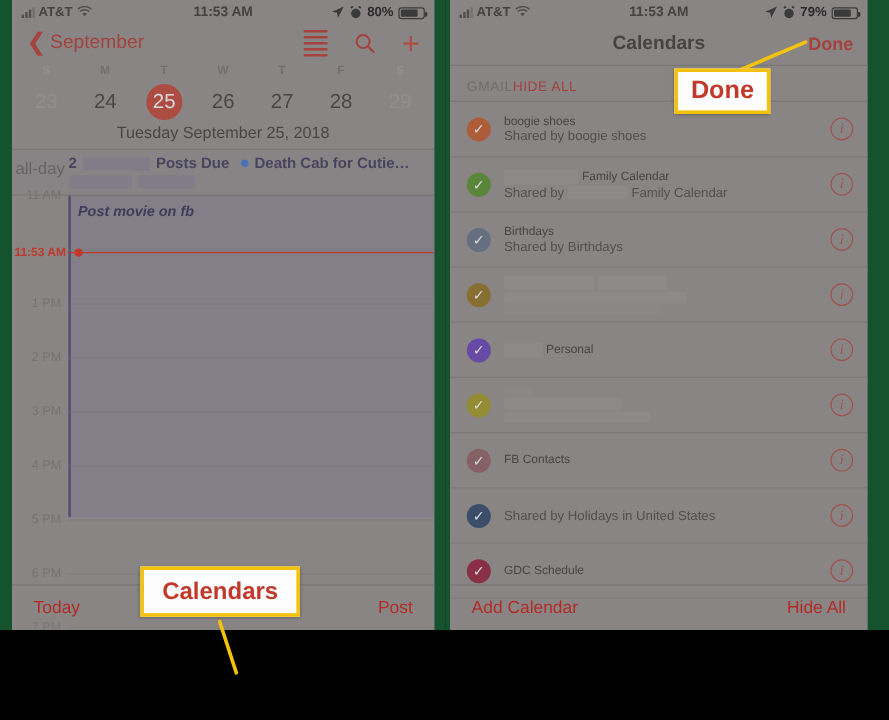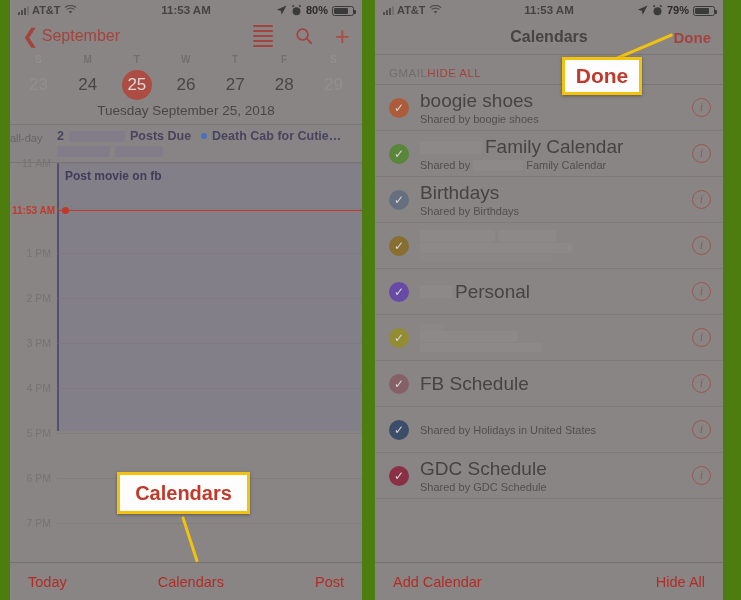--- a/index.html
+++ b/index.html
@@ -5,21 +5,21 @@
   * { box-sizing: border-box; margin: 0; padding: 0; }
   html, body {
     width: 741px; height: 600px;
     background: #000;
     font-family: "Liberation Sans", "DejaVu Sans", sans-serif;
     overflow: hidden;
   }
   .screens { position: relative; width: 741px; height: 600px; display: flex; }
 
   
-  .panel { position: relative; height: 600px; overflow: hidden; background: #4d7c0f; }
+  .panel { position: relative; height: 525px; overflow: hidden; background: #14532d; }
   .panel-left  { width: 371px; }
   .panel-right { width: 370px; }
   .device {
     position: absolute; top: 0; bottom: 0;
     background: #8d8a8a;
     overflow: hidden;
   }
   .panel-left  .device { left: 10px; right: 9px; }
   .panel-right .device { left: 4px; right: 18px; }
 
@@ -79,43 +79,43 @@
   }
   .fulldate { text-align: center; font-size: 13.5px; color: #2f2f2f; padding: 3px 0 6px; }
 
   .hairline { height: 1px; background: rgba(90,88,88,0.45); }
 
   .allday {
     display: flex; min-height: 38px; border-bottom: 1px solid rgba(90,88,88,0.4);
     background: rgba(136,132,140,0.25);
   }
   .allday-label {
-    width: 47px; flex: none; font-size: 11px; color: #5d5a5a;
-    padding-top: 7px; 
+    width: 47px; flex: none; font-size: 14px; color: #5d5a5a;
+    padding-top: 7px; text-align: center;
   }
   .allday-events { flex: 1; padding-top: 4px; display:flex; gap:10px;}
   .ad-col { display: flex; flex-direction: column; gap: 3px; }
   .ad-line { display: flex; align-items: center; gap: 5px; font-size: 12.5px; color: #2e2e52; font-weight: bold;}
   .redact { display:inline-block; background: rgba(125,120,145,0.65); border-radius:2px; height: 11px;}
   .dot-blue { width:6px;height:6px;border-radius:50%;background:#2f6fd0;flex:none;}
 
   .daygrid { position: relative; flex: 1; }
   .hour { display: flex; height: 45px; position: relative; }
   .hour-label {
     width: 47px; flex: none; font-size: 10.5px; color: #767373;
     text-align: right; padding-right: 6px; transform: translateY(-6px);
   }
   .hour-line { flex: 1; border-top: 1px solid rgba(120,116,116,0.40); }
 
   .event-block {
     position: absolute; left: 47px; right: 0; top: 0; height: 268px;
     background: rgba(120,116,150,0.42);
     border-left: 2.5px solid #413b6b;
   }
-  .event-title { font-size: 12px; font-weight: bold; color: #23234a; padding: 6px 0 0 6px; }
+  .event-title { font-size: 12px; font-weight: bold; color: #23234a; padding: 6px 0 0 6px; font-style: italic; }
 
   .nowline { position: absolute; left: 0; right: 0; display: flex; align-items: center; }
   .now-label { width: 47px; flex:none; font-size:10px; color:#c0392b; font-weight:bold; text-align:right; padding-right:2px;}
   .now-dash { width:5px;height:1.5px;background:#c0392b;}
   .now-dot { width:7px;height:7px;border-radius:50%;background:#c0392b;flex:none;}
   .now-rule { flex:1;height:1px;background:#c0392b;}
 
   
   .toolbar {
     position: absolute; left:0; right:0; bottom:0; height: 38px;
@@ -141,21 +141,21 @@
     display:flex; align-items:center; gap: 11px;
     padding: 8px 12px 8px 14px; height: 46px;
     border-bottom: 1px solid rgba(90,88,88,0.30);
   }
   .check {
     width: 20px; height: 20px; border-radius: 50%; flex: none;
     display:flex; align-items:center; justify-content:center;
     color:#fff; font-size: 12px; font-weight:bold; line-height:1;
   }
   .cal-text { flex: 1; min-width: 0; overflow: hidden; }
-  .cal-name { font-size: 19px; color:#2b2b2b; white-space:nowrap; display:flex; align-items:center; gap:3px;}
+  .cal-name { font-size: 10px; color:#2b2b2b; white-space:nowrap; display:flex; align-items:center; gap:3px;}
   .cal-sub  { font-size: 11px; color:#3b3b3b; white-space:nowrap; display:flex; align-items:center; gap:3px; margin-top:1px;}
   .info-i {
     width: 19px; height: 19px; border-radius:50%; border:1.4px solid #a94438;
     color:#a94438; font-size: 12px; font-style: italic;
     display:flex;align-items:center;justify-content:center; flex:none;
     font-family: "Liberation Serif", serif;
   }
   .rd { display:inline-block; background: rgba(150,146,146,0.78); border-radius:2px; }
 
   
@@ -467,38 +467,37 @@
             <div class="cal-sub">
               <span class="rd" style="width:122px;height:9px"></span>
             </div>
           </div>
           <span class="info-i">i</span>
         </div>
 
         <div class="cal-row">
           <span class="check" style="background:#87565c">✓</span>
           <div class="cal-text">
-            <div class="cal-name">FB Schedule</div>
+            <div class="cal-name">FB Contacts</div>
           </div>
           <span class="info-i">i</span>
         </div>
 
         <div class="cal-row">
           <span class="check" style="background:#1d3a60">✓</span>
           <div class="cal-text">
             <div class="cal-sub">Shared by Holidays in United States</div>
           </div>
           <span class="info-i">i</span>
         </div>
 
         <div class="cal-row">
           <span class="check" style="background:#8e1030">✓</span>
           <div class="cal-text">
             <div class="cal-name">GDC Schedule</div>
-            <div class="cal-sub">Shared by GDC Schedule</div>
           </div>
           <span class="info-i">i</span>
         </div>
 
       </div>
 
       <div class="toolbar">
         <span class="tb-item">Add Calendar</span>
         <span class="tb-item">Hide All</span>
       </div>

